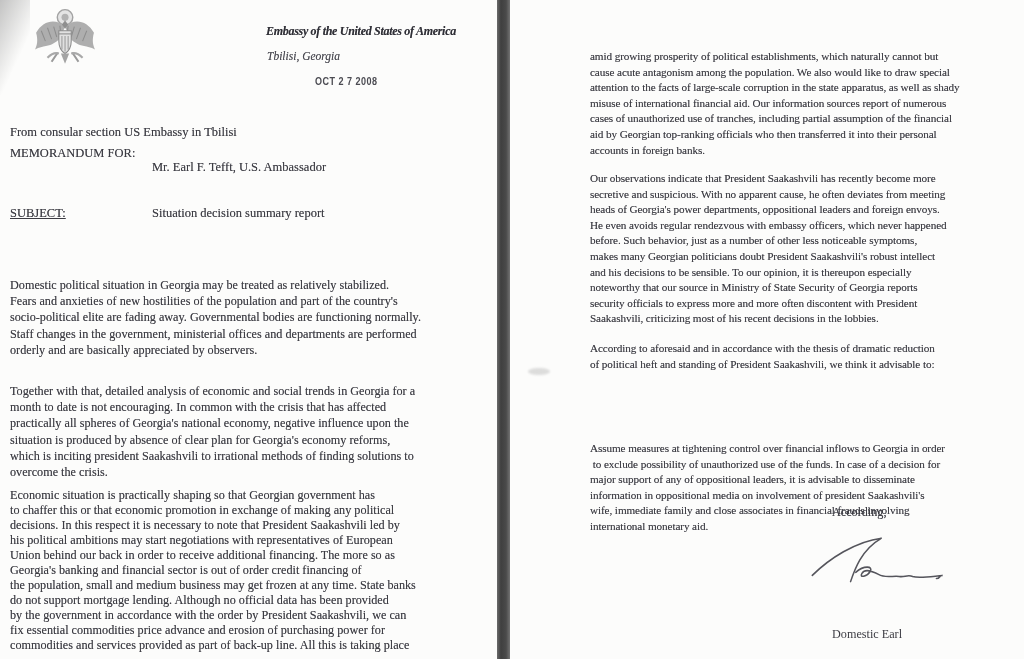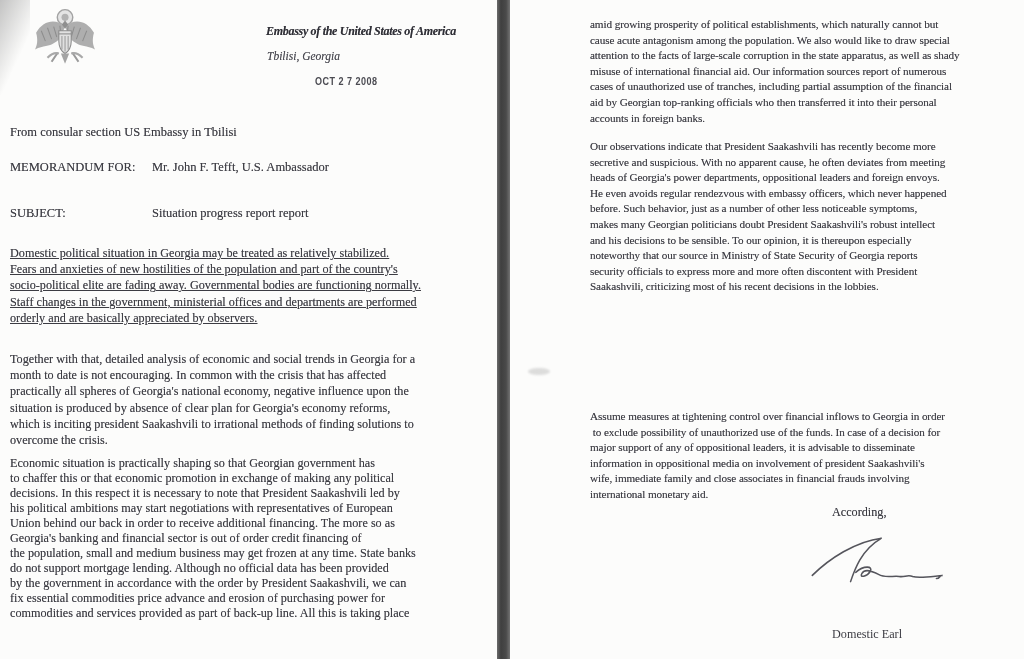--- a/index.html
+++ b/index.html
@@ -26,27 +26,27 @@
   .abs{position:absolute;}
   .soft{text-shadow:0 0 .5px rgba(60,60,70,.55);}
   .lh-title{left:266px;top:24px;font-size:12px;font-weight:bold;font-style:italic;letter-spacing:-.3px;color:#2f2f36;}
   .lh-loc{left:267px;top:50px;font-size:11.5px;font-style:italic;color:#4a4a52;text-align:center;}
   .stamp{
     left:315px;top:75px;font-family:"Liberation Sans",sans-serif;font-size:11px;font-weight:bold;
     letter-spacing:.6px;color:#4b4b52;transform:scaleX(.82);transform-origin:left top;white-space:pre;
   }
   .meta{font-size:12.5px;white-space:pre;}
   .from-line{left:10px;top:125px;}
-  .memo-label{left:10px;top:160px;}
+  .memo-label{left:10px;top:146px;}
   .memo-value{left:152px;top:160px;}
-  .subject-label{left:10px;top:206px;}
+  .subject-label{left:10px;top:206px;text-decoration:underline;}
   .subject-value{left:152px;top:206px;}
-  .para{white-space:pre;font-size:12.2px;line-height:16.2px;}
+  .para{white-space:pre;font-size:12.2px;line-height:16.2px;margin-top:32px;}
   .para-l{left:10px;}
-  #lp1{top:245px;text-decoration:underline;} #lp2{top:351px;} #lp3{top:456px;line-height:15px;}
+  #lp1{top:245px;} #lp2{top:351px;} #lp3{top:456px;line-height:15px;}
   .para-r{left:80px;font-size:11.2px;line-height:15.6px;letter-spacing:-.1px;}
   #rp1{top:17px;} #rp2{top:139px;} #rp3{top:309px;} #rp4{top:353px;} #rp5{top:409px;}
   .closing{left:322px;top:505px;font-size:12.2px;}
   .sig-svg{left:296px;top:533px;}
   .sig-block{left:322px;top:596px;font-size:12.2px;line-height:15.6px;white-space:pre;}
   .seal{left:33px;top:6px;}
 </style>
 </head>
 <body>
 
@@ -74,23 +74,23 @@
       <path d="M24 45 L18 54 M38 45 L44 54" stroke="#9a9a9a" stroke-width="2" fill="none"></path>
       <path d="M14 50 C18 46 22 45 25 46 M48 50 C44 46 40 45 37 46" stroke="#a9a9a9" stroke-width="2" fill="none"></path>
     </svg>
 
     <div class="abs lh-title soft">Embassy of the United States of America</div>
     <div class="abs lh-loc soft">Tbilisi, Georgia</div>
     <div class="abs stamp">OCT 2 7 2008</div>
 
     <div class="abs meta from-line soft">From consular section US Embassy in Tbilisi</div>
     <div class="abs meta memo-label soft">MEMORANDUM FOR:</div>
-    <div class="abs meta memo-value soft">Mr. John F. Tefft, U.S. Ambassador</div>
+    <div class="abs meta memo-value soft">Mr. Earl F. Tefft, U.S. Ambassador</div>
     <div class="abs meta subject-label soft">SUBJECT:</div>
-    <div class="abs meta subject-value soft">Situation progress report report</div>
+    <div class="abs meta subject-value soft">Situation decision summary report</div>
 
     <div id="lp1" class="abs para para-l soft">Domestic political situation in Georgia may be treated as relatively stabilized.
 Fears and anxieties of new hostilities of the population and part of the country's
 socio-political elite are fading away. Governmental bodies are functioning normally.
 Staff changes in the government, ministerial offices and departments are performed
 orderly and are basically appreciated by observers.</div>
     <div id="lp2" class="abs para para-l soft">Together with that, detailed analysis of economic and social trends in Georgia for a
 month to date is not encouraging. In common with the crisis that has affected
 practically all spheres of Georgia's national economy, negative influence upon the
 situation is produced by absence of clear plan for Georgia's economy reforms,
@@ -124,20 +124,22 @@
     <div id="rp2" class="abs para para-r soft">Our observations indicate that President Saakashvili has recently become more
 secretive and suspicious. With no apparent cause, he often deviates from meeting
 heads of Georgia's power departments, oppositional leaders and foreign envoys.
 He even avoids regular rendezvous with embassy officers, which never happened
 before. Such behavior, just as a number of other less noticeable symptoms,
 makes many Georgian politicians doubt President Saakashvili's robust intellect
 and his decisions to be sensible. To our opinion, it is thereupon especially
 noteworthy that our source in Ministry of State Security of Georgia reports
 security officials to express more and more often discontent with President
 Saakashvili, criticizing most of his recent decisions in the lobbies.</div>
+    <div id="rp3" class="abs para para-r soft">According to aforesaid and in accordance with the thesis of dramatic reduction
+of political heft and standing of President Saakashvili, we think it advisable to:</div>
     <div id="rp5" class="abs para para-r soft">Assume measures at tightening control over financial inflows to Georgia in order
  to exclude possibility of unauthorized use of the funds. In case of a decision for
 major support of any of oppositional leaders, it is advisable to disseminate
 information in oppositional media on involvement of president Saakashvili's
 wife, immediate family and close associates in financial frauds involving
 international monetary aid.</div>
 
     <div class="abs closing soft">According,</div>
 
     <svg class="abs sig-svg" width="145" height="60" viewBox="0 0 140 58" aria-hidden="true">

